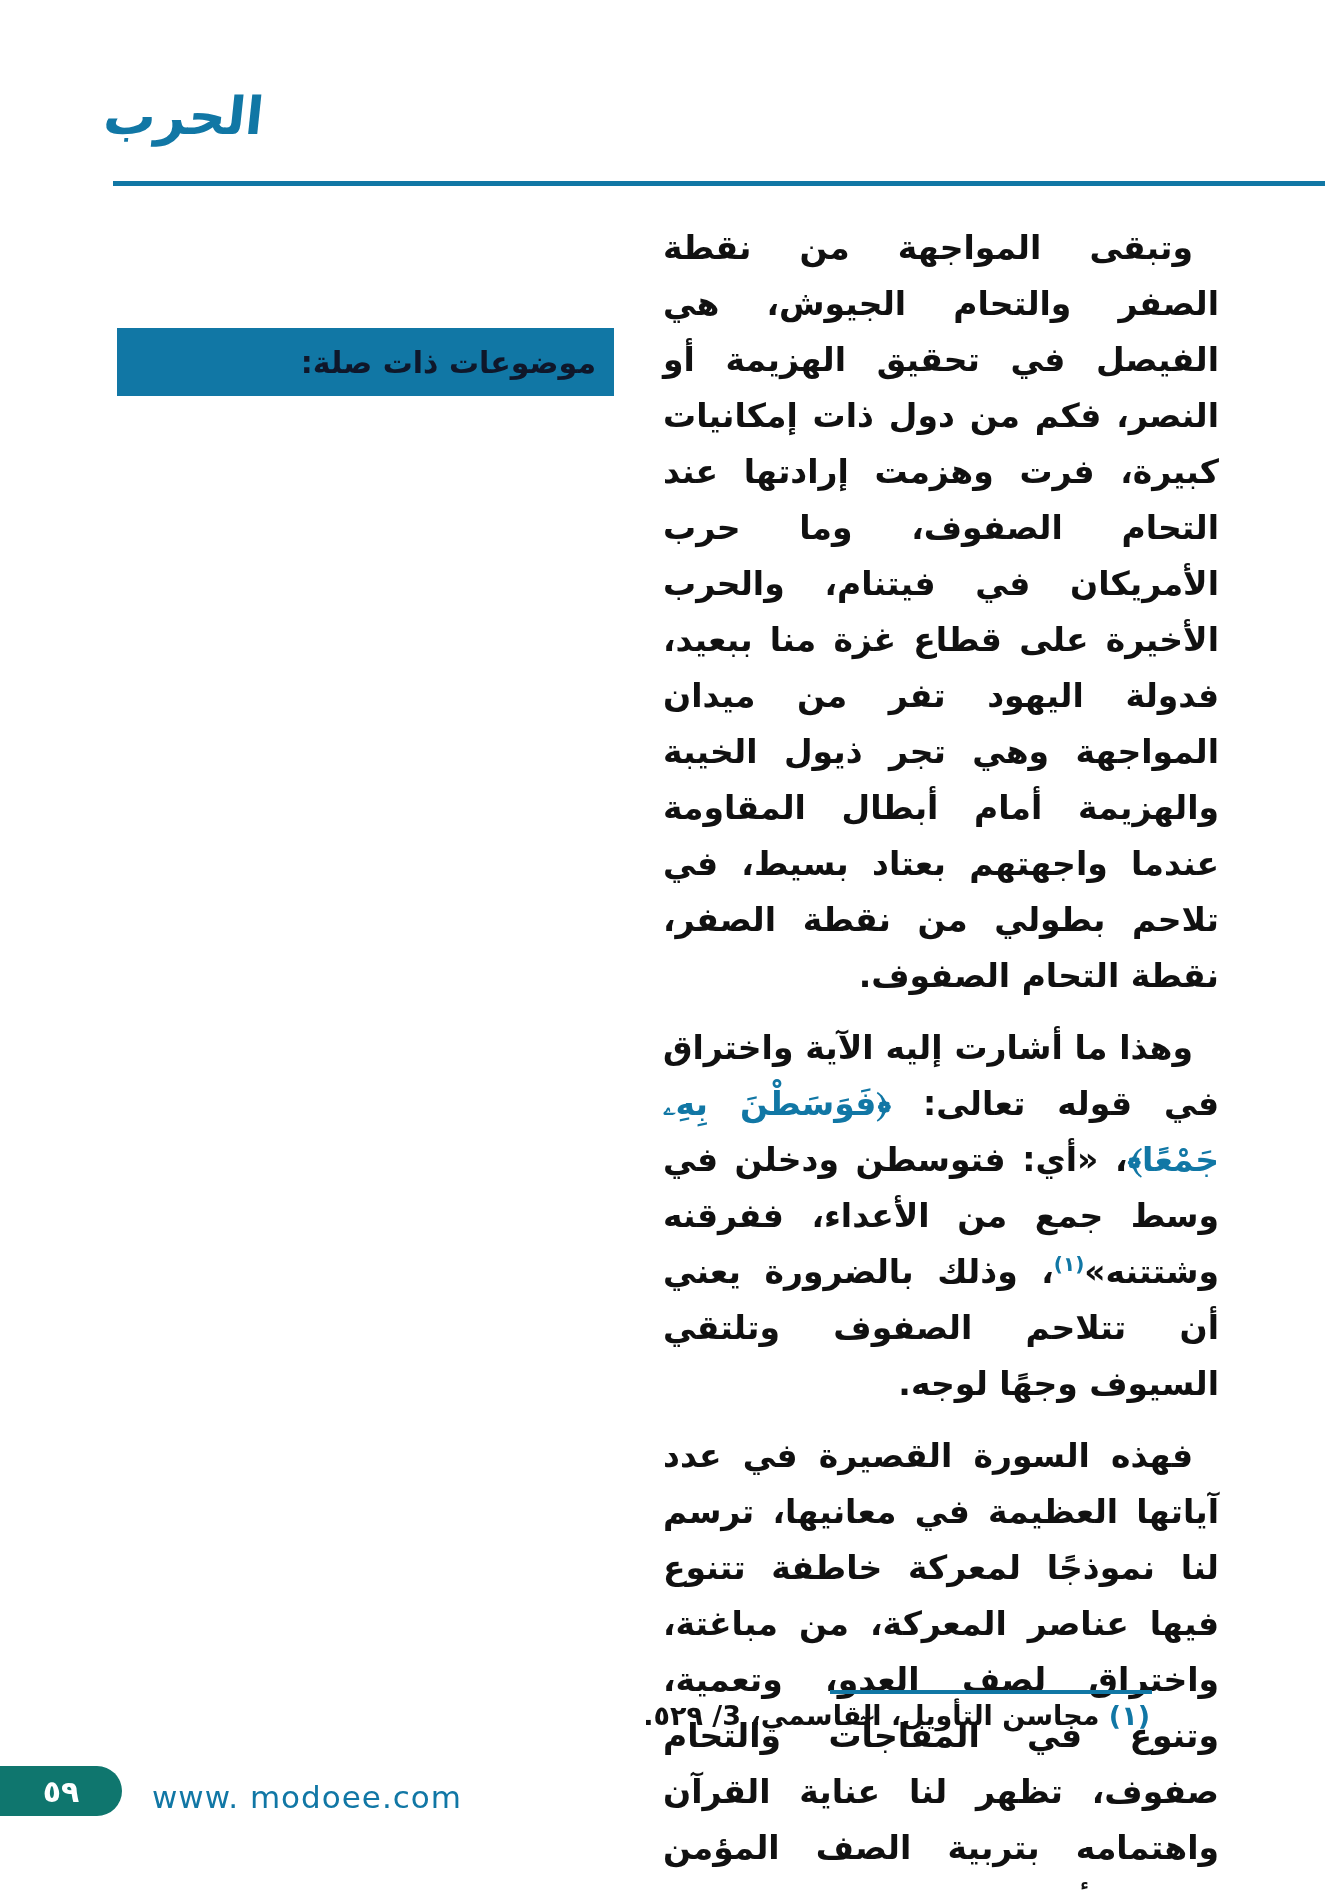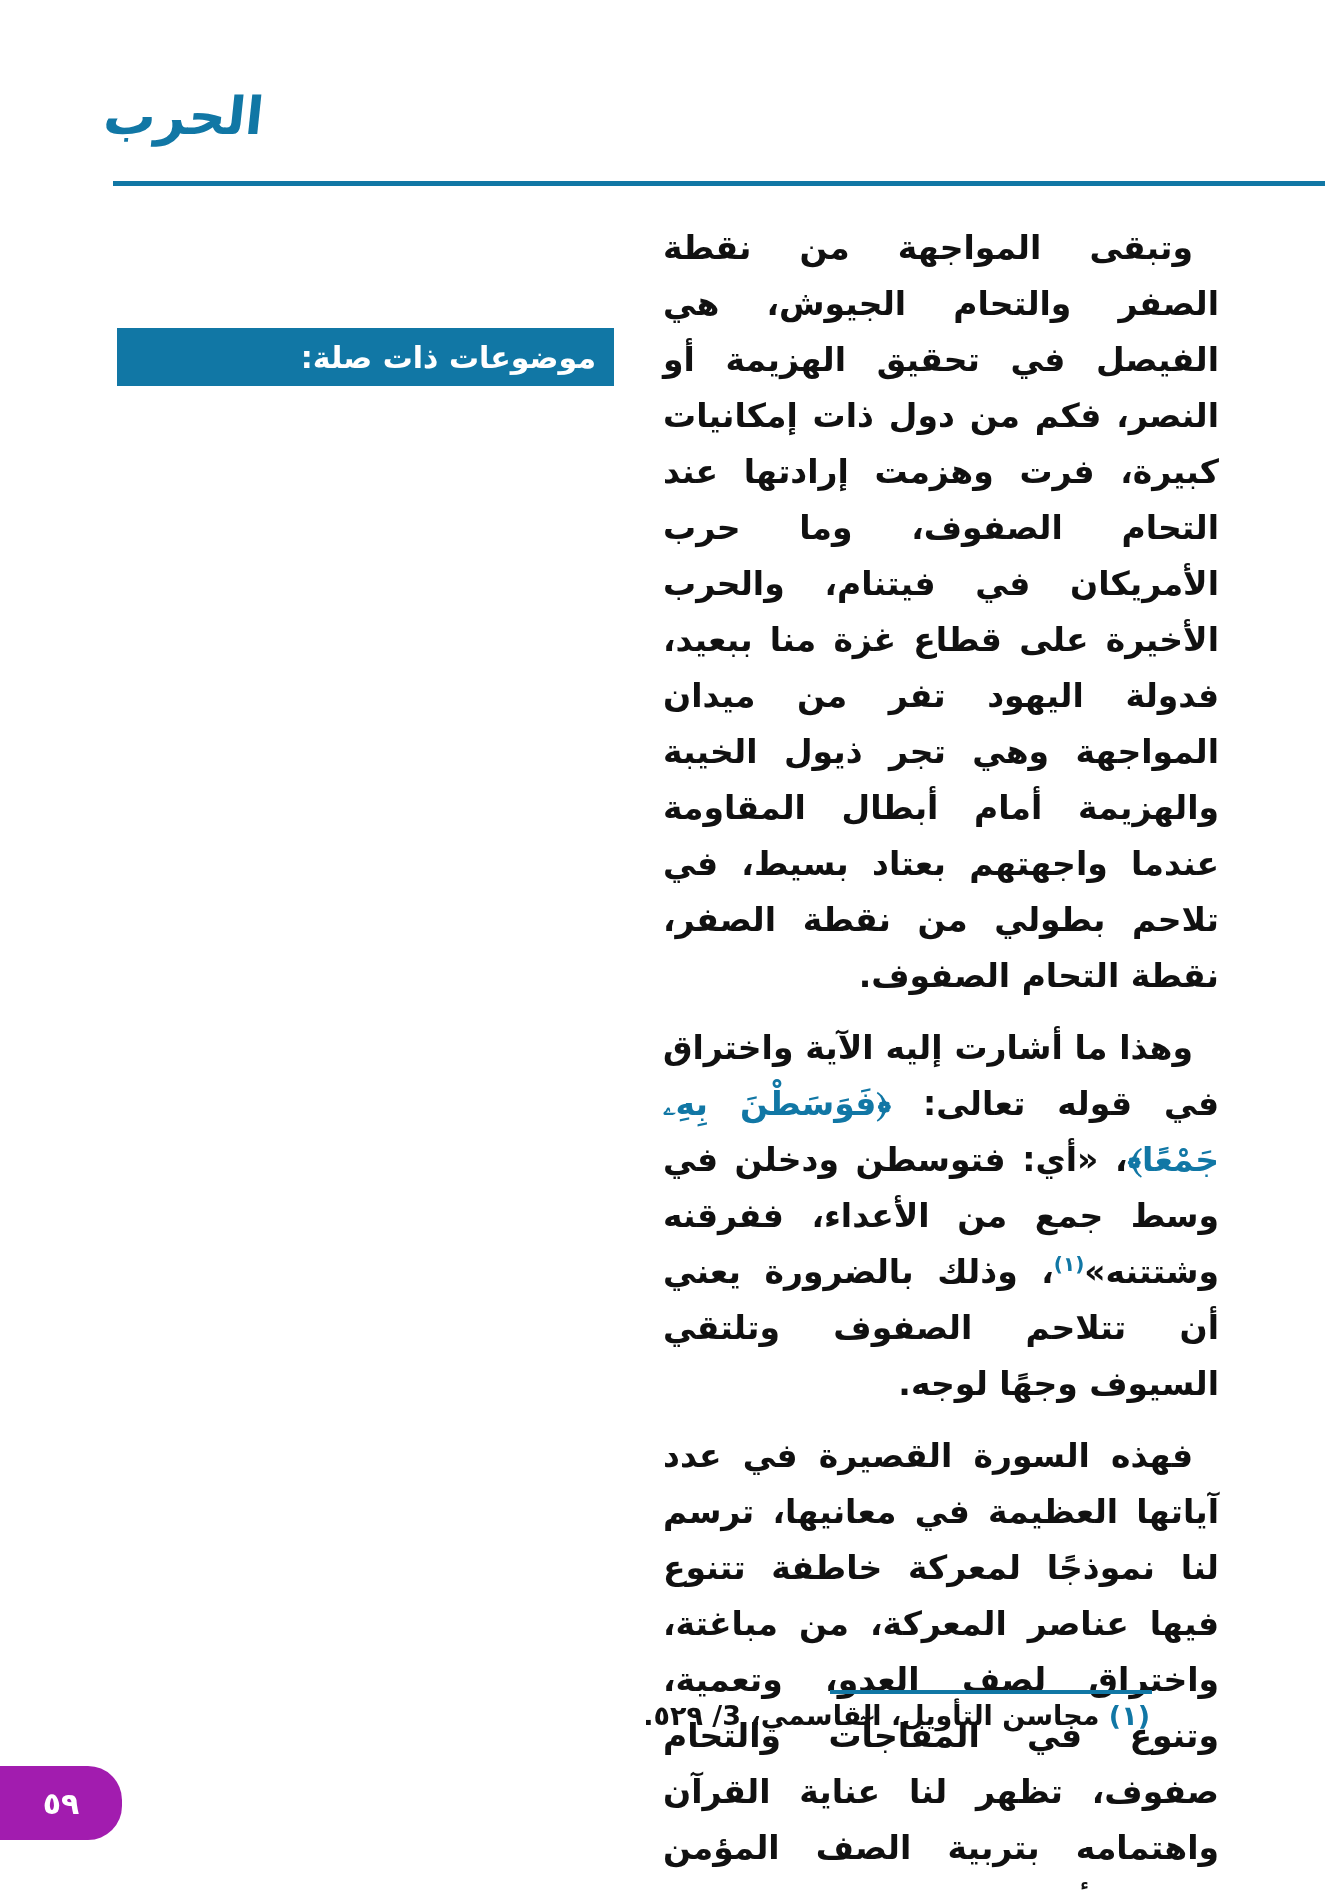--- a/index.html
+++ b/index.html
@@ -13,21 +13,21 @@
     color:#1177A5; font-size:52px; font-weight:bold;
     transform:skewX(-6deg); direction:rtl; line-height:1;
   }
   .header-rule {
     position:absolute; left:113px; top:181px; width:1212px; height:5px;
     background:#1177A5;
   }
   
   .related { position:absolute; left:117px; top:328px; width:497px; }
   .related-header {
-    height:58px; background:#1177A5; color:#ffffff;
+    height:68px; background:#1177A5; color:#0f172a;
     display:flex; align-items:center; direction:rtl;
     padding:0 18px; box-sizing:border-box;
     font-size:30px; font-weight:bold;
   }
   .related-body {
     margin-top:6px; height:60px; background:#DEE4EF; color:#000000;
     display:flex; align-items:center; direction:rtl;
     padding:0 18px; box-sizing:border-box;
     font-size:29px; font-weight:bold;
   }
@@ -47,22 +47,22 @@
     position:absolute; top:1690px; left:830px; width:322px; height:4px;
     background:#1177A5;
   }
   .footnote {
     position:absolute; top:1700px; right:189px; direction:rtl;
     white-space:nowrap; color:#111111; font-size:27px; font-weight:bold;
   }
   .footnote .marker { color:#1177A5; }
   
   .page-badge {
-    position:absolute; left:0; top:1766px; width:122px; height:74px;
-    background:#a21caf; border-radius:0 34px 34px 0;
+    position:absolute; left:0; top:1766px; width:122px; height:50px;
+    background:#0f766e; border-radius:0 34px 34px 0;
     color:#ffffff; display:flex; align-items:center; justify-content:center;
     font-size:30px; font-weight:bold; direction:rtl;
   }
   .website {
     position:absolute; left:152px; top:1779px; direction:ltr;
     color:#1177A5; font-size:31px; letter-spacing:1px;
   }
 </style>
 </head>
 <body>
@@ -85,14 +85,15 @@
 
   <div class="footnote-rule"></div>
 
   <div class="footnote">
     <span class="marker">(١)</span>
     <span>محاسن التأويل، القاسمي، 3/ ٥٢٩.</span>
   </div>
 
   <div class="page-badge">٥٩</div>
 
+  <div class="website">www. modoee.com</div>
 
 </div>
 
 </body></html>

